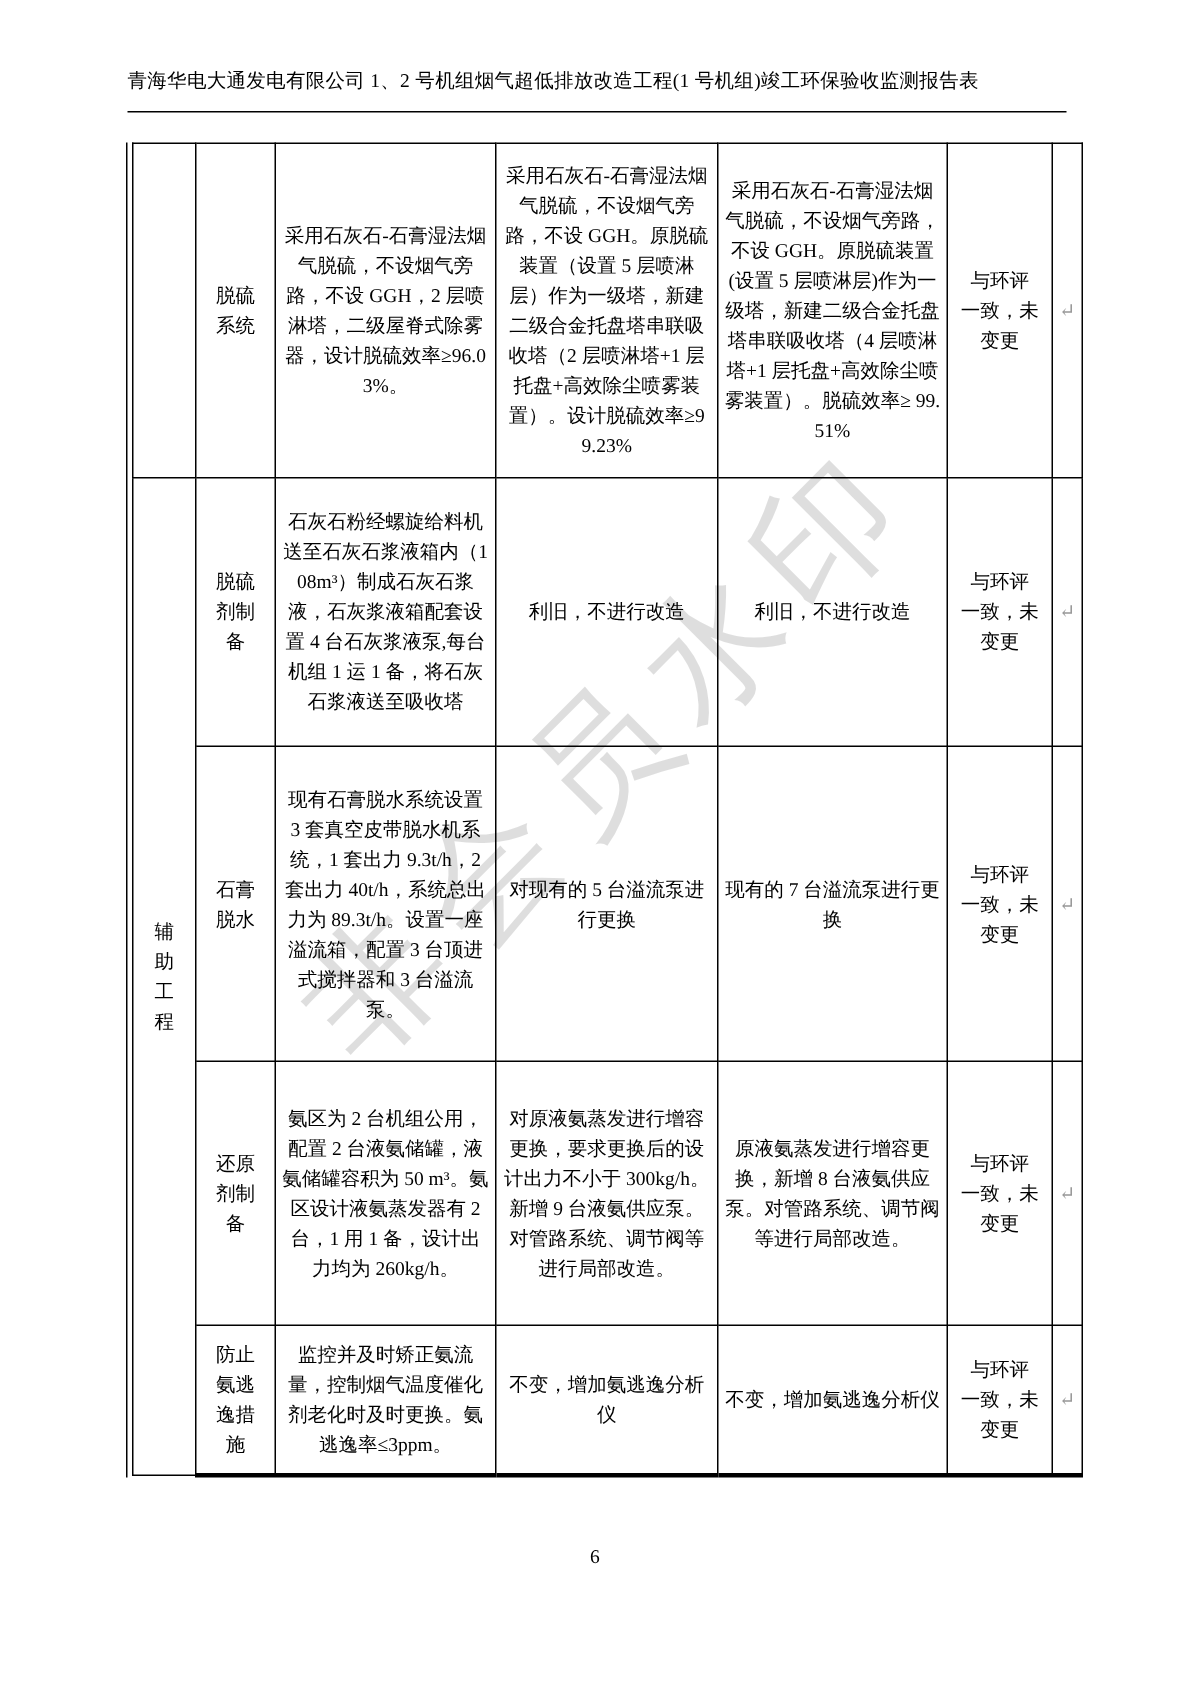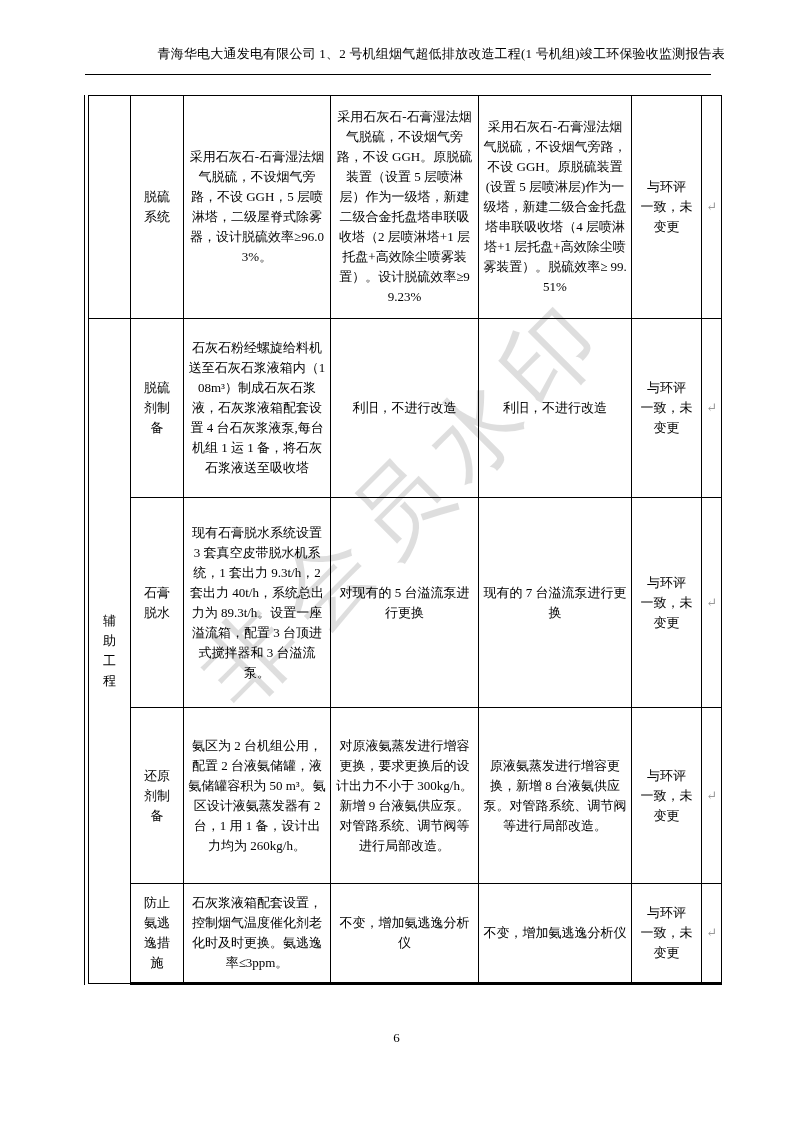--- a/index.html
+++ b/index.html
@@ -7,21 +7,21 @@
     width:793px; height:1122px;
     background:#ffffff;
     position:relative;
     font-family:"Liberation Serif","DejaVu Serif",serif;
     color:#000;
     overflow:hidden;
   }
   .doc-header {
     position:absolute; left:85px; top:45px;
     width:640px; font-size:13px; line-height:18px;
-    letter-spacing:0.2px; white-space:nowrap;text-align:right;
+    letter-spacing:0.2px; white-space:nowrap;
   }
   .header-rule {
     position:absolute; left:85px; top:74px;
     width:626px; height:1px; background:#000;
   }
   .watermark {
     position:absolute; left:135px; top:440px;
     width:540px; text-align:center;
     transform:rotate(-45deg); transform-origin:center;
     font-size:92px; letter-spacing:14px;
@@ -79,21 +79,21 @@
     <col style="width:148px">
       <col style="width:153px">
       <col style="width:70px">
       <col style="width:11px">
   </colgroup>
   <tbody>
     <tr style="height:223px">
       <td></td>
       <td class="label-cell preline">脱硫
 系统</td>
-      <td>采用石灰石-石膏湿法烟气脱硫，不设烟气旁路，不设 GGH，5 层喷淋塔，二级屋脊式除雾器，设计脱硫效率≥96.03%。</td>
+      <td>采用石灰石-石膏湿法烟气脱硫，不设烟气旁路，不设 GGH，2 层喷淋塔，二级屋脊式除雾器，设计脱硫效率≥96.03%。</td>
       <td>采用石灰石-石膏湿法烟气脱硫，不设烟气旁路，不设 GGH。原脱硫装置（设置 5 层喷淋层）作为一级塔，新建二级合金托盘塔串联吸收塔（2 层喷淋塔+1 层托盘+高效除尘喷雾装置）。设计脱硫效率≥99.23%</td>
       <td>采用石灰石-石膏湿法烟气脱硫，不设烟气旁路，不设 GGH。原脱硫装置(设置 5 层喷淋层)作为一级塔，新建二级合金托盘塔串联吸收塔（4 层喷淋塔+1 层托盘+高效除尘喷雾装置）。脱硫效率≥ 99.51%</td>
       <td class="conclusion-cell preline">与环评
 一致，未
 变更</td>
       <td class="mark-cell">↵</td>
     </tr>
     <tr style="height:179px">
       <td class="group-cell preline" rowspan="4">辅
 助
@@ -131,21 +131,21 @@
       <td class="conclusion-cell preline">与环评
 一致，未
 变更</td>
       <td class="mark-cell">↵</td>
     </tr>
     <tr style="height:100px">
       <td class="label-cell preline">防止
 氨逃
 逸措
 施</td>
-      <td>石灰浆液箱配套设置，控制烟气温度催化剂老化时及时更换。氨逃逸率≤3ppm。</td>
+      <td>监控并及时矫正氨流量，控制烟气温度催化剂老化时及时更换。氨逃逸率≤3ppm。</td>
       <td>不变，增加氨逃逸分析仪</td>
       <td>不变，增加氨逃逸分析仪</td>
       <td class="conclusion-cell preline">与环评
 一致，未
 变更</td>
       <td class="mark-cell">↵</td>
     </tr>
   </tbody>
 </table>
 

